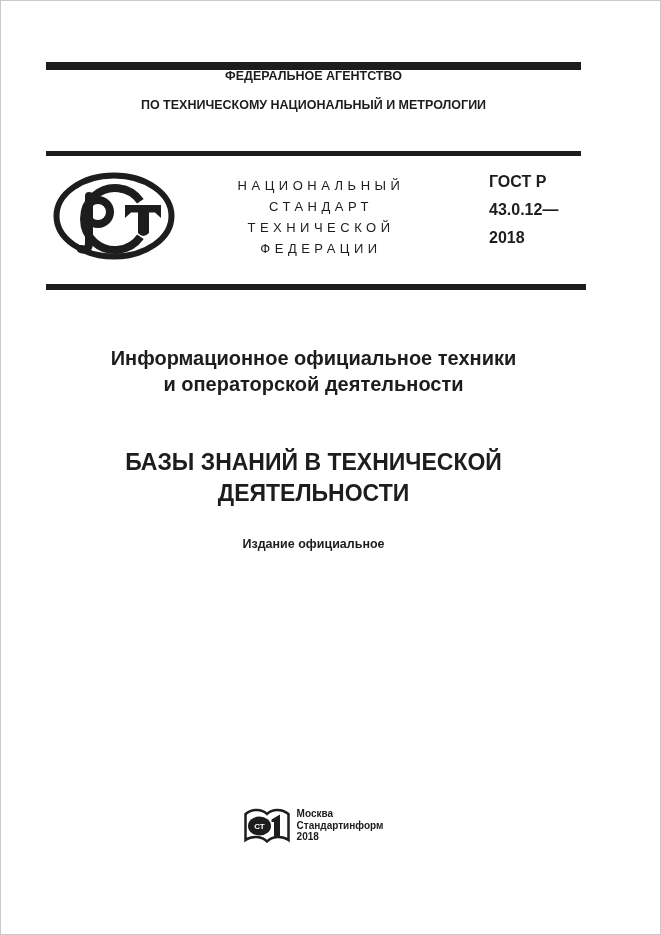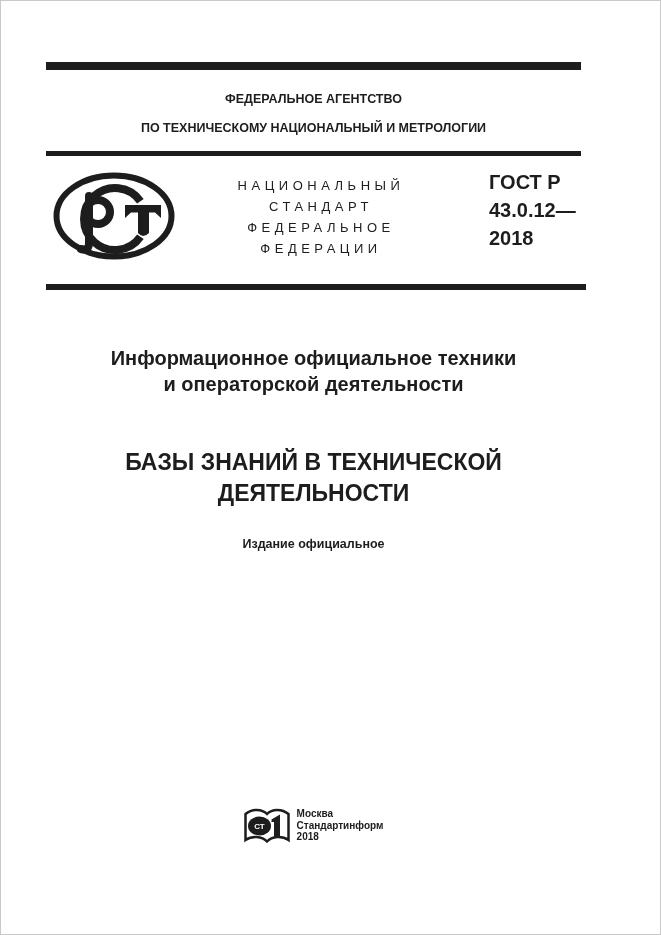--- a/index.html
+++ b/index.html
@@ -13,36 +13,36 @@
     color: #1d1d1d;
     overflow: hidden;
   }
   .abs { position: absolute; }
   .rule { background: #1d1d1d; }
   .rule-1 { left: 45px; top: 61px;  width: 535px; height: 8px; }
   .rule-2 { left: 45px; top: 150px; width: 535px; height: 5px; }
   .rule-3 { left: 45px; top: 283px; width: 540px; height: 6px; }
 
   .agency {
-    left: 45px; top: 92px; width: 535px;
+    left: 45px; top: 69px; width: 535px;
     text-align: center; font-weight: bold; font-size: 12.5px; line-height: 13px;
   }
   .agency .agency-line-1 { margin-bottom: 16px; }
 
   .emblem-rst { left: 52px; top: 171px; width: 122px; height: 88px; }
 
   .std-kind {
     left: 180px; top: 174px; width: 280px;
     text-align: center; font-weight: normal; font-size: 13px;
     line-height: 21px; letter-spacing: 4.5px;
   }
 
   .designation {
     left: 488px; top: 167px; width: 140px;
-    font-weight: bold; font-size: 20px; line-height: 28px; text-align: left;
+    font-weight: bold; font-size: 16px; line-height: 28px; text-align: left;
   }
 
   .subtitle {
     left: 45px; top: 344px; width: 535px;
     text-align: center; font-weight: bold; font-size: 20px; line-height: 26px;
   }
   .main-title {
     left: 45px; top: 418px; width: 535px;
     text-align: center; font-weight: bold; font-size: 23px; line-height: 31px; margin-top: 28px;
   }
@@ -81,21 +81,21 @@
     <ellipse class="stroke-ink" cx="61" cy="44" rx="57.5" ry="40.5" stroke-width="6"></ellipse>
     <path class="stroke-ink" d="M 87.4 29.2 A 31 31 0 1 0 87.4 64.8" stroke-width="8"></path>
     <path class="stroke-ink" d="M 36 24 L 36 71 Q 36 79 28 77" stroke-width="8" stroke-linecap="round"></path>
     <circle class="stroke-ink" cx="45" cy="40" r="12" stroke-width="8"></circle>
     <path class="fill-ink" d="M 72 33 L 108 33 L 108 46 L 102 40.5 L 96 40.5 L 96 61 Q 90 67 85 61 L 85 40.5 L 78 40.5 L 72 46 Z"></path>
   </svg>
 
   <div class="abs std-kind">
     <div>НАЦИОНАЛЬНЫЙ</div>
     <div>СТАНДАРТ</div>
-    <div>ФЕДЕРАЛЬНОЕ</div>
+    <div>ТЕХНИЧЕСКОЙ</div>
     <div>ФЕДЕРАЦИИ</div>
   </div>
 
   <div class="abs designation">
     <div>ГОСТ Р</div>
     <div>43.0.12—</div>
     <div>2018</div>
   </div>
 
   <div class="abs rule rule-3"></div>

